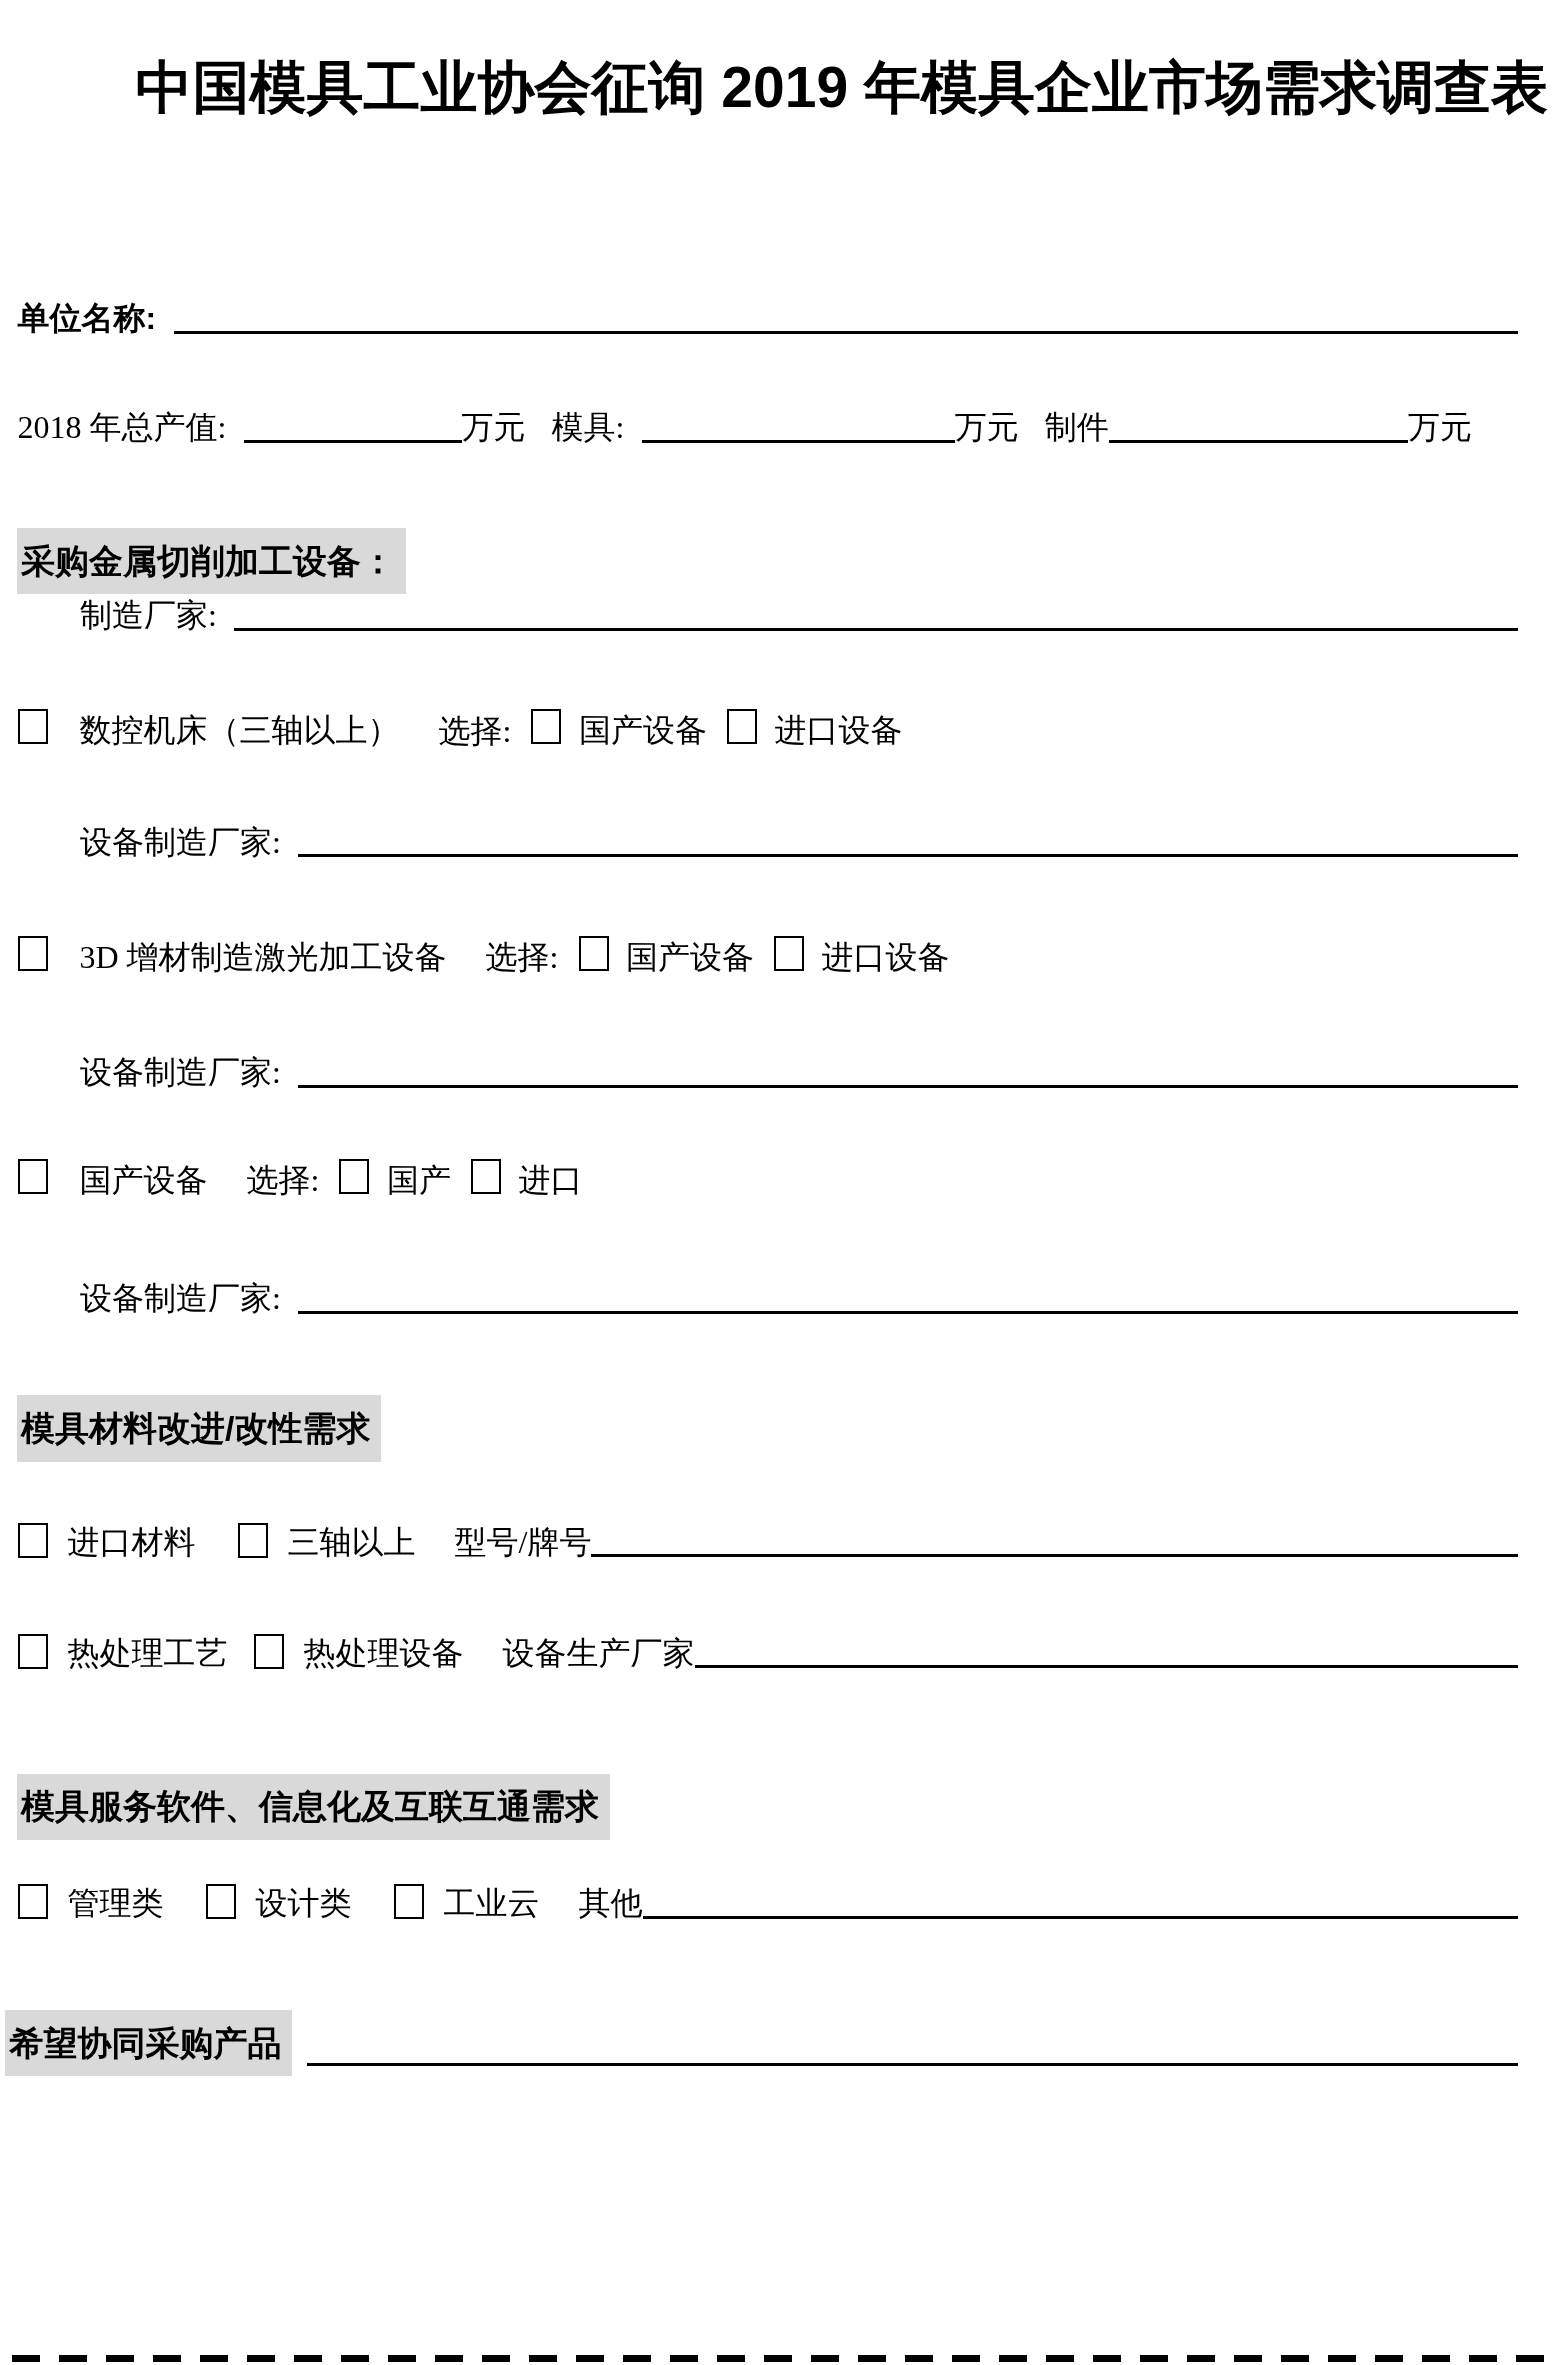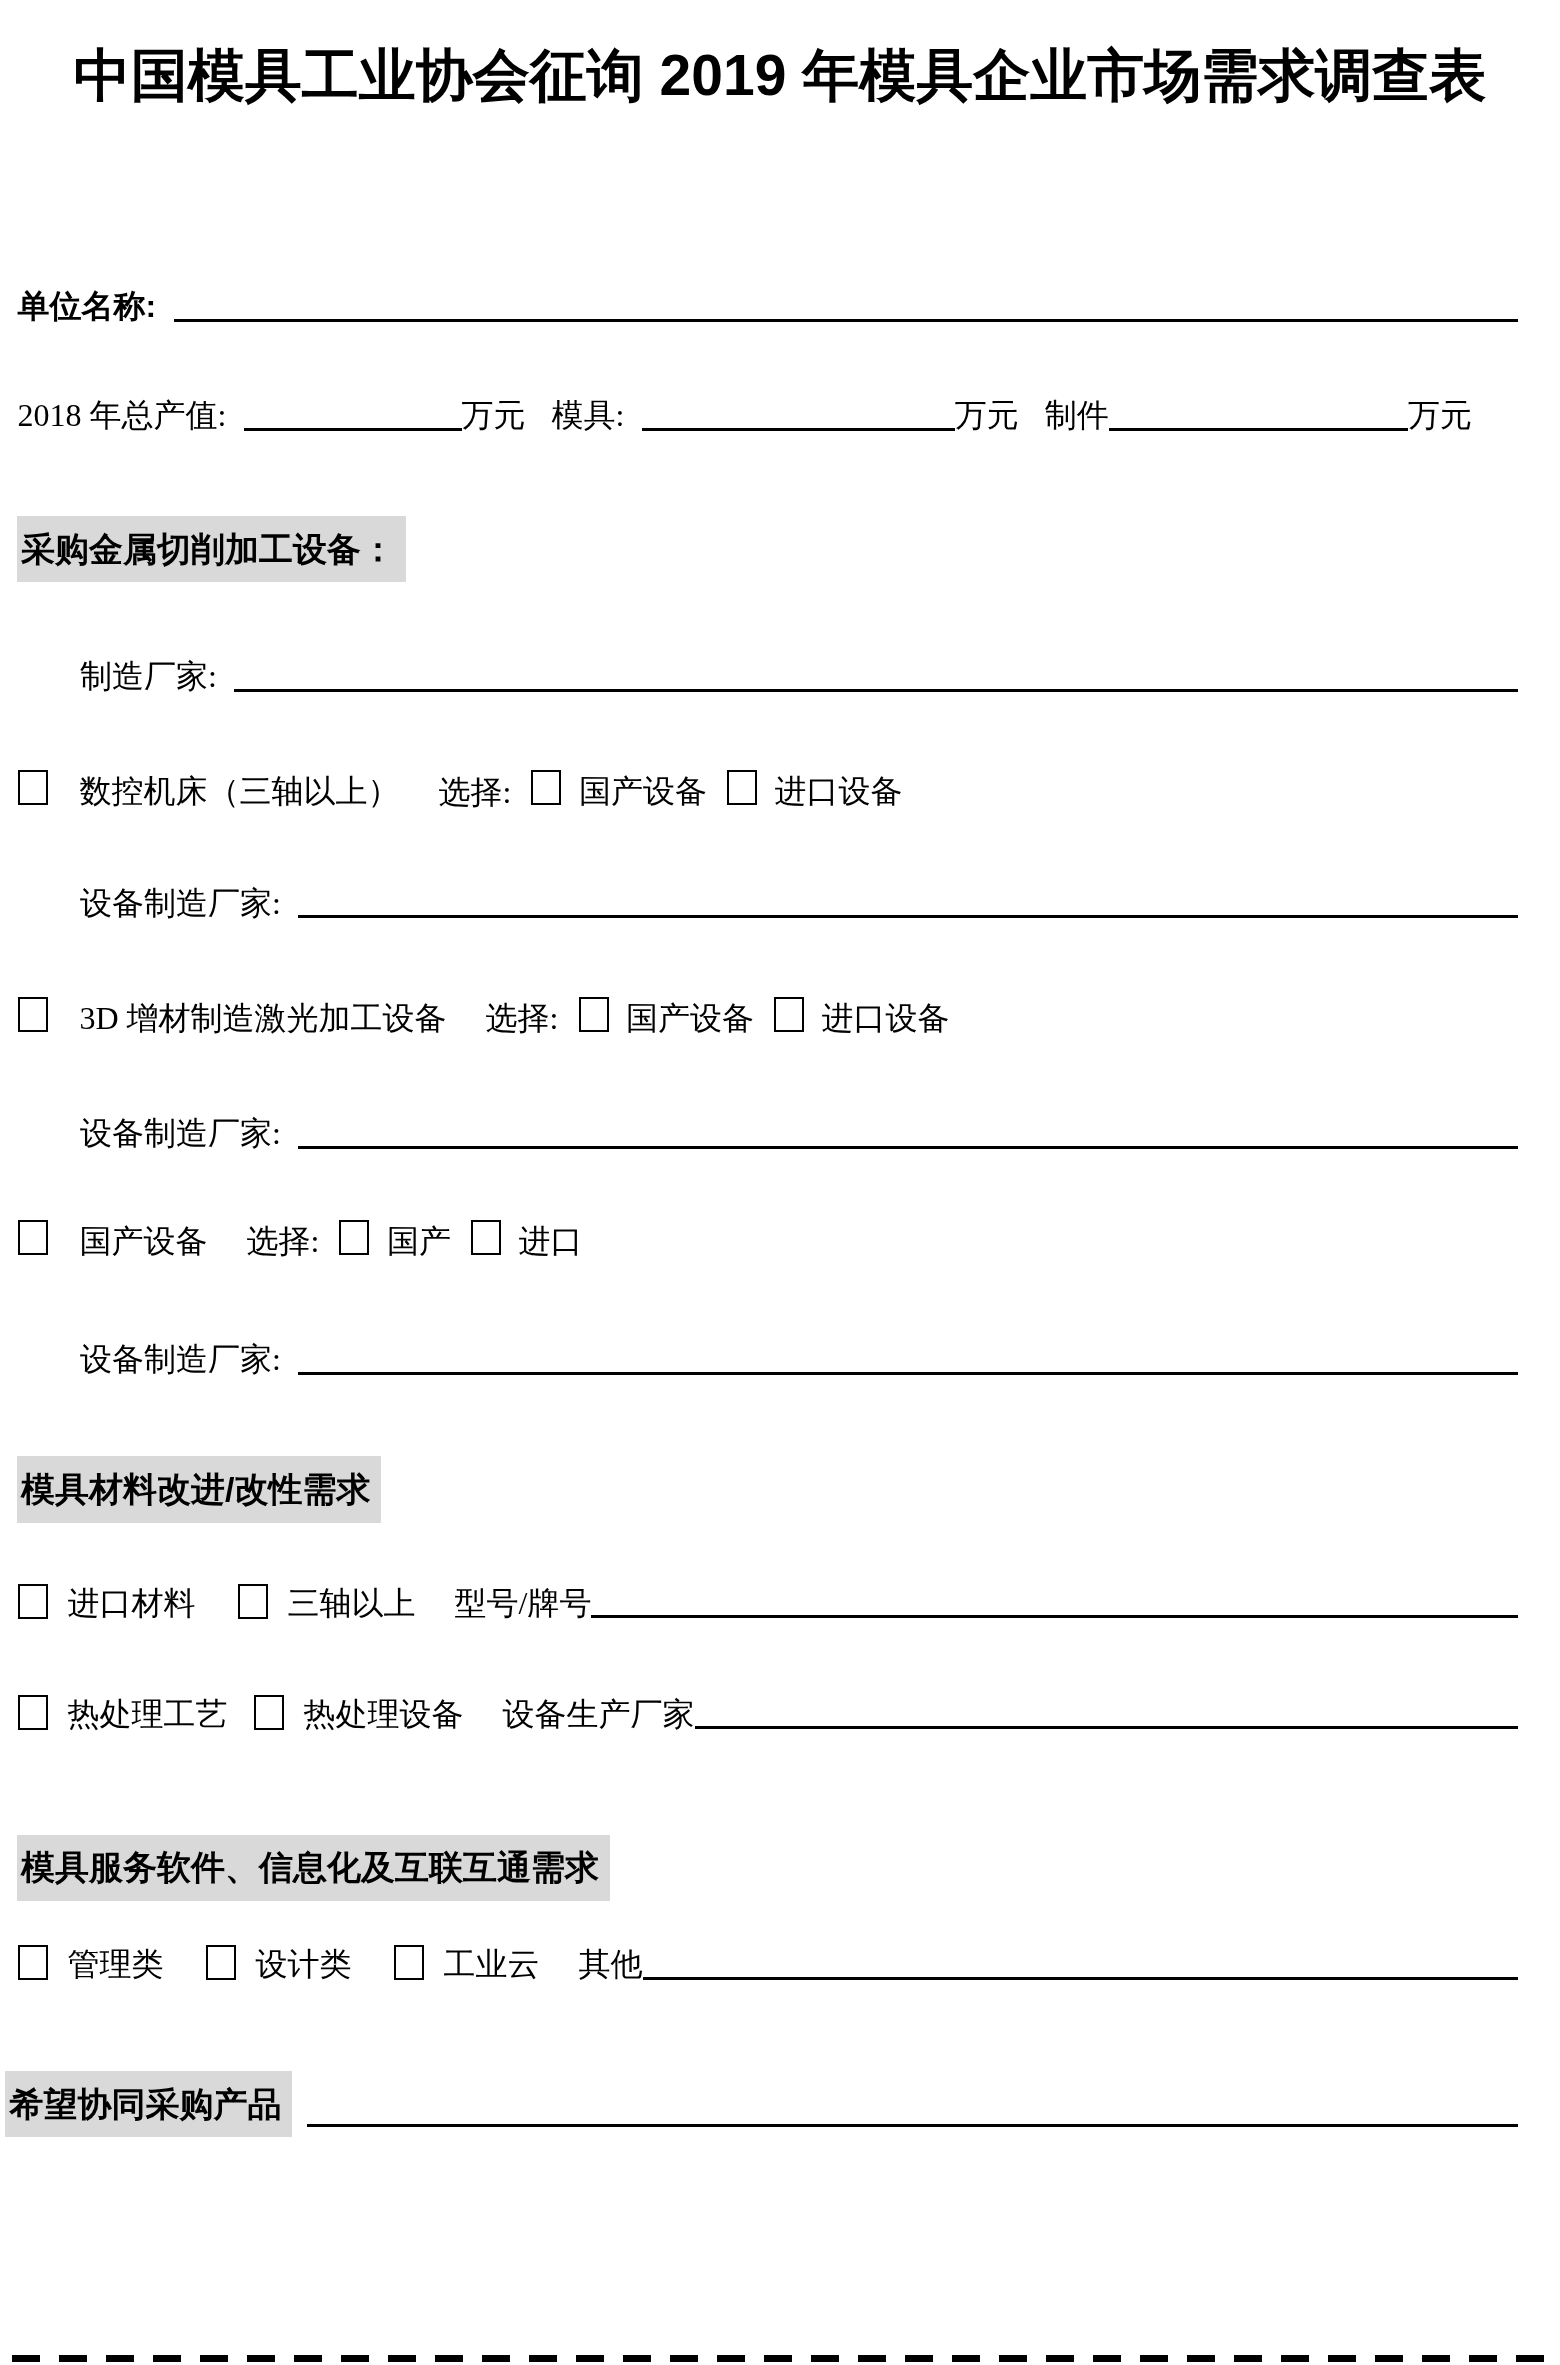--- a/index.html
+++ b/index.html
@@ -5,21 +5,21 @@
   html,body{margin:0;padding:0;background:#ffffff;}
   .page{
     position:relative;
     width:1560px;height:2366px;
     background:#ffffff;color:#000000;
     overflow:hidden;
     font-family:"Liberation Serif","DejaVu Serif",serif;
   }
   .title{
     font:700 57px/81px "Liberation Sans","DejaVu Sans",sans-serif;
-    text-align:center;margin:0 12px;padding-top:35px;white-space:nowrap;
+    text-align:right;margin:12px 12px;padding-top:35px;white-space:nowrap;
   }
   .row{
     font-size:32px;line-height:42px;
     margin-left:17.5px;margin-right:42px;
     white-space:nowrap;
   }
   .flex{display:flex;}
   .flex > span{white-space:nowrap;}
   .fill{
     flex:1 1 0;min-width:27px;
@@ -79,21 +79,21 @@
     <span>万元</span>
     <span class="g38">制件</span>
     <span class="fill w44"></span>
     <span>万元</span>
   </div>
 
   <div class="heading-wrap" style="margin-top:80px">
     <span class="heading">采购金属切削加工设备：</span>
   </div>
 
-  <div class="row flex maker" style="margin-top:73px">
+  <div class="row flex maker" style="">
     <span>制造厂家:</span>
     <span class="fill ml26"></span>
   </div>
 
   <div class="row" style="margin-top:73px">
     <span class="cb first"></span><span>数控机床（三轴以上）</span><span class="g58">选择:</span><span class="cb opt"></span><span>国产设备</span><span class="cb opt g62"></span><span>进口设备</span>
   </div>
   <div class="row flex maker" style="margin-top:69px">
     <span>设备制造厂家:</span>
     <span class="fill ml26"></span>

